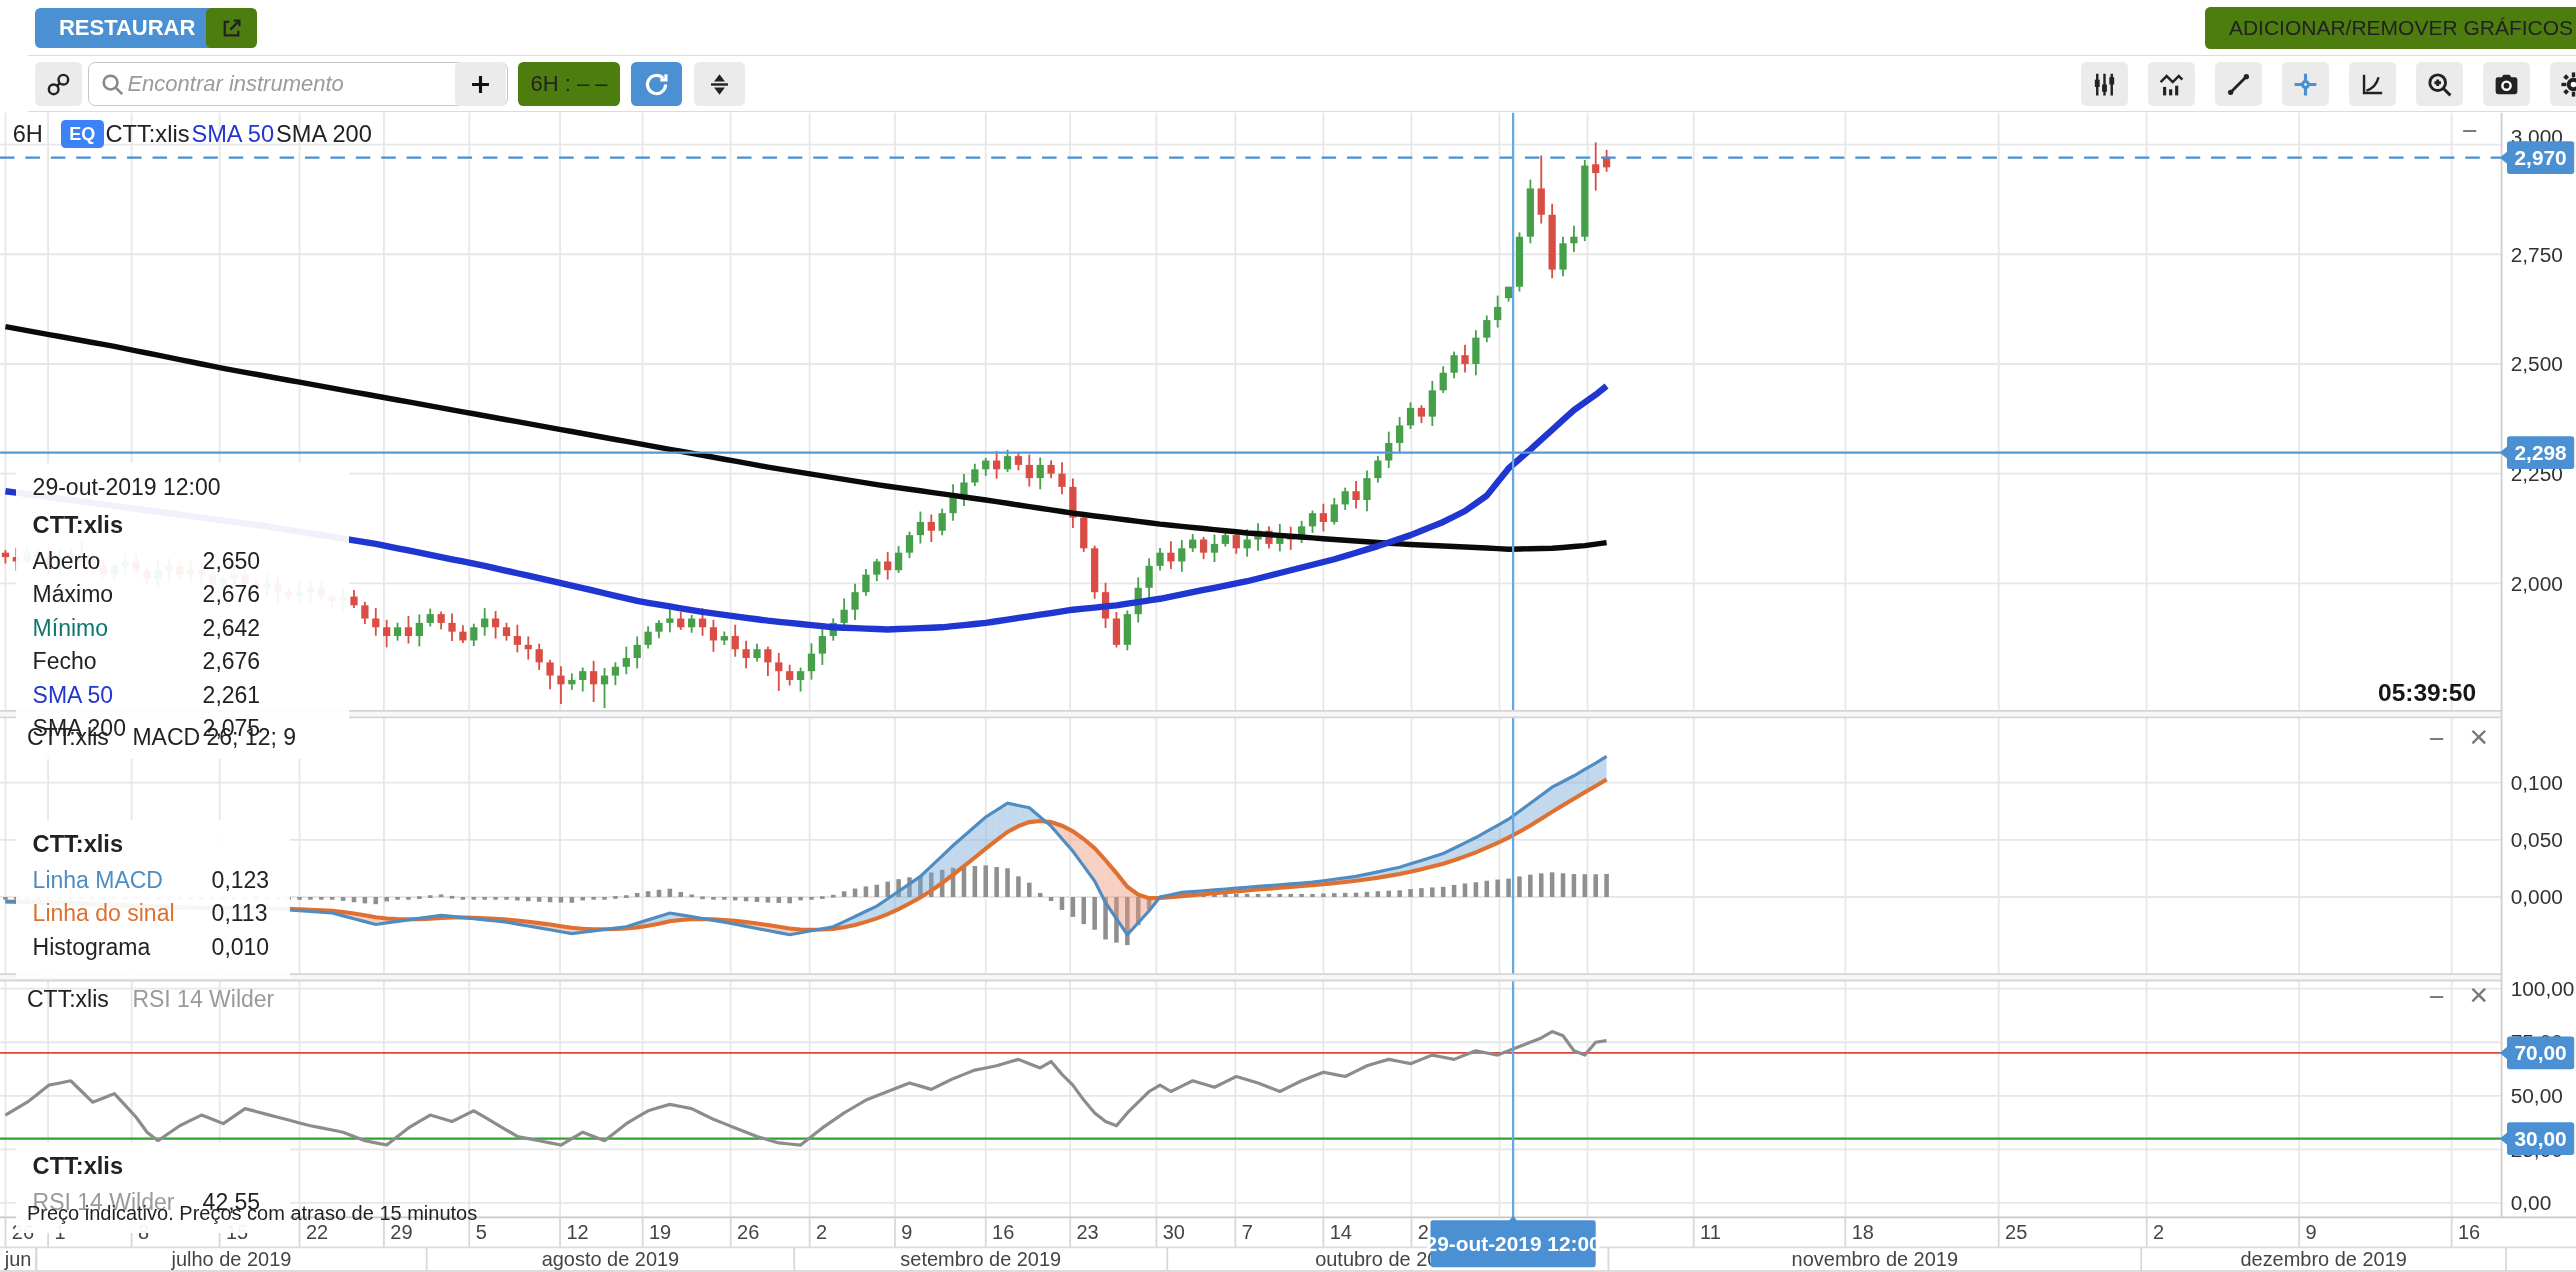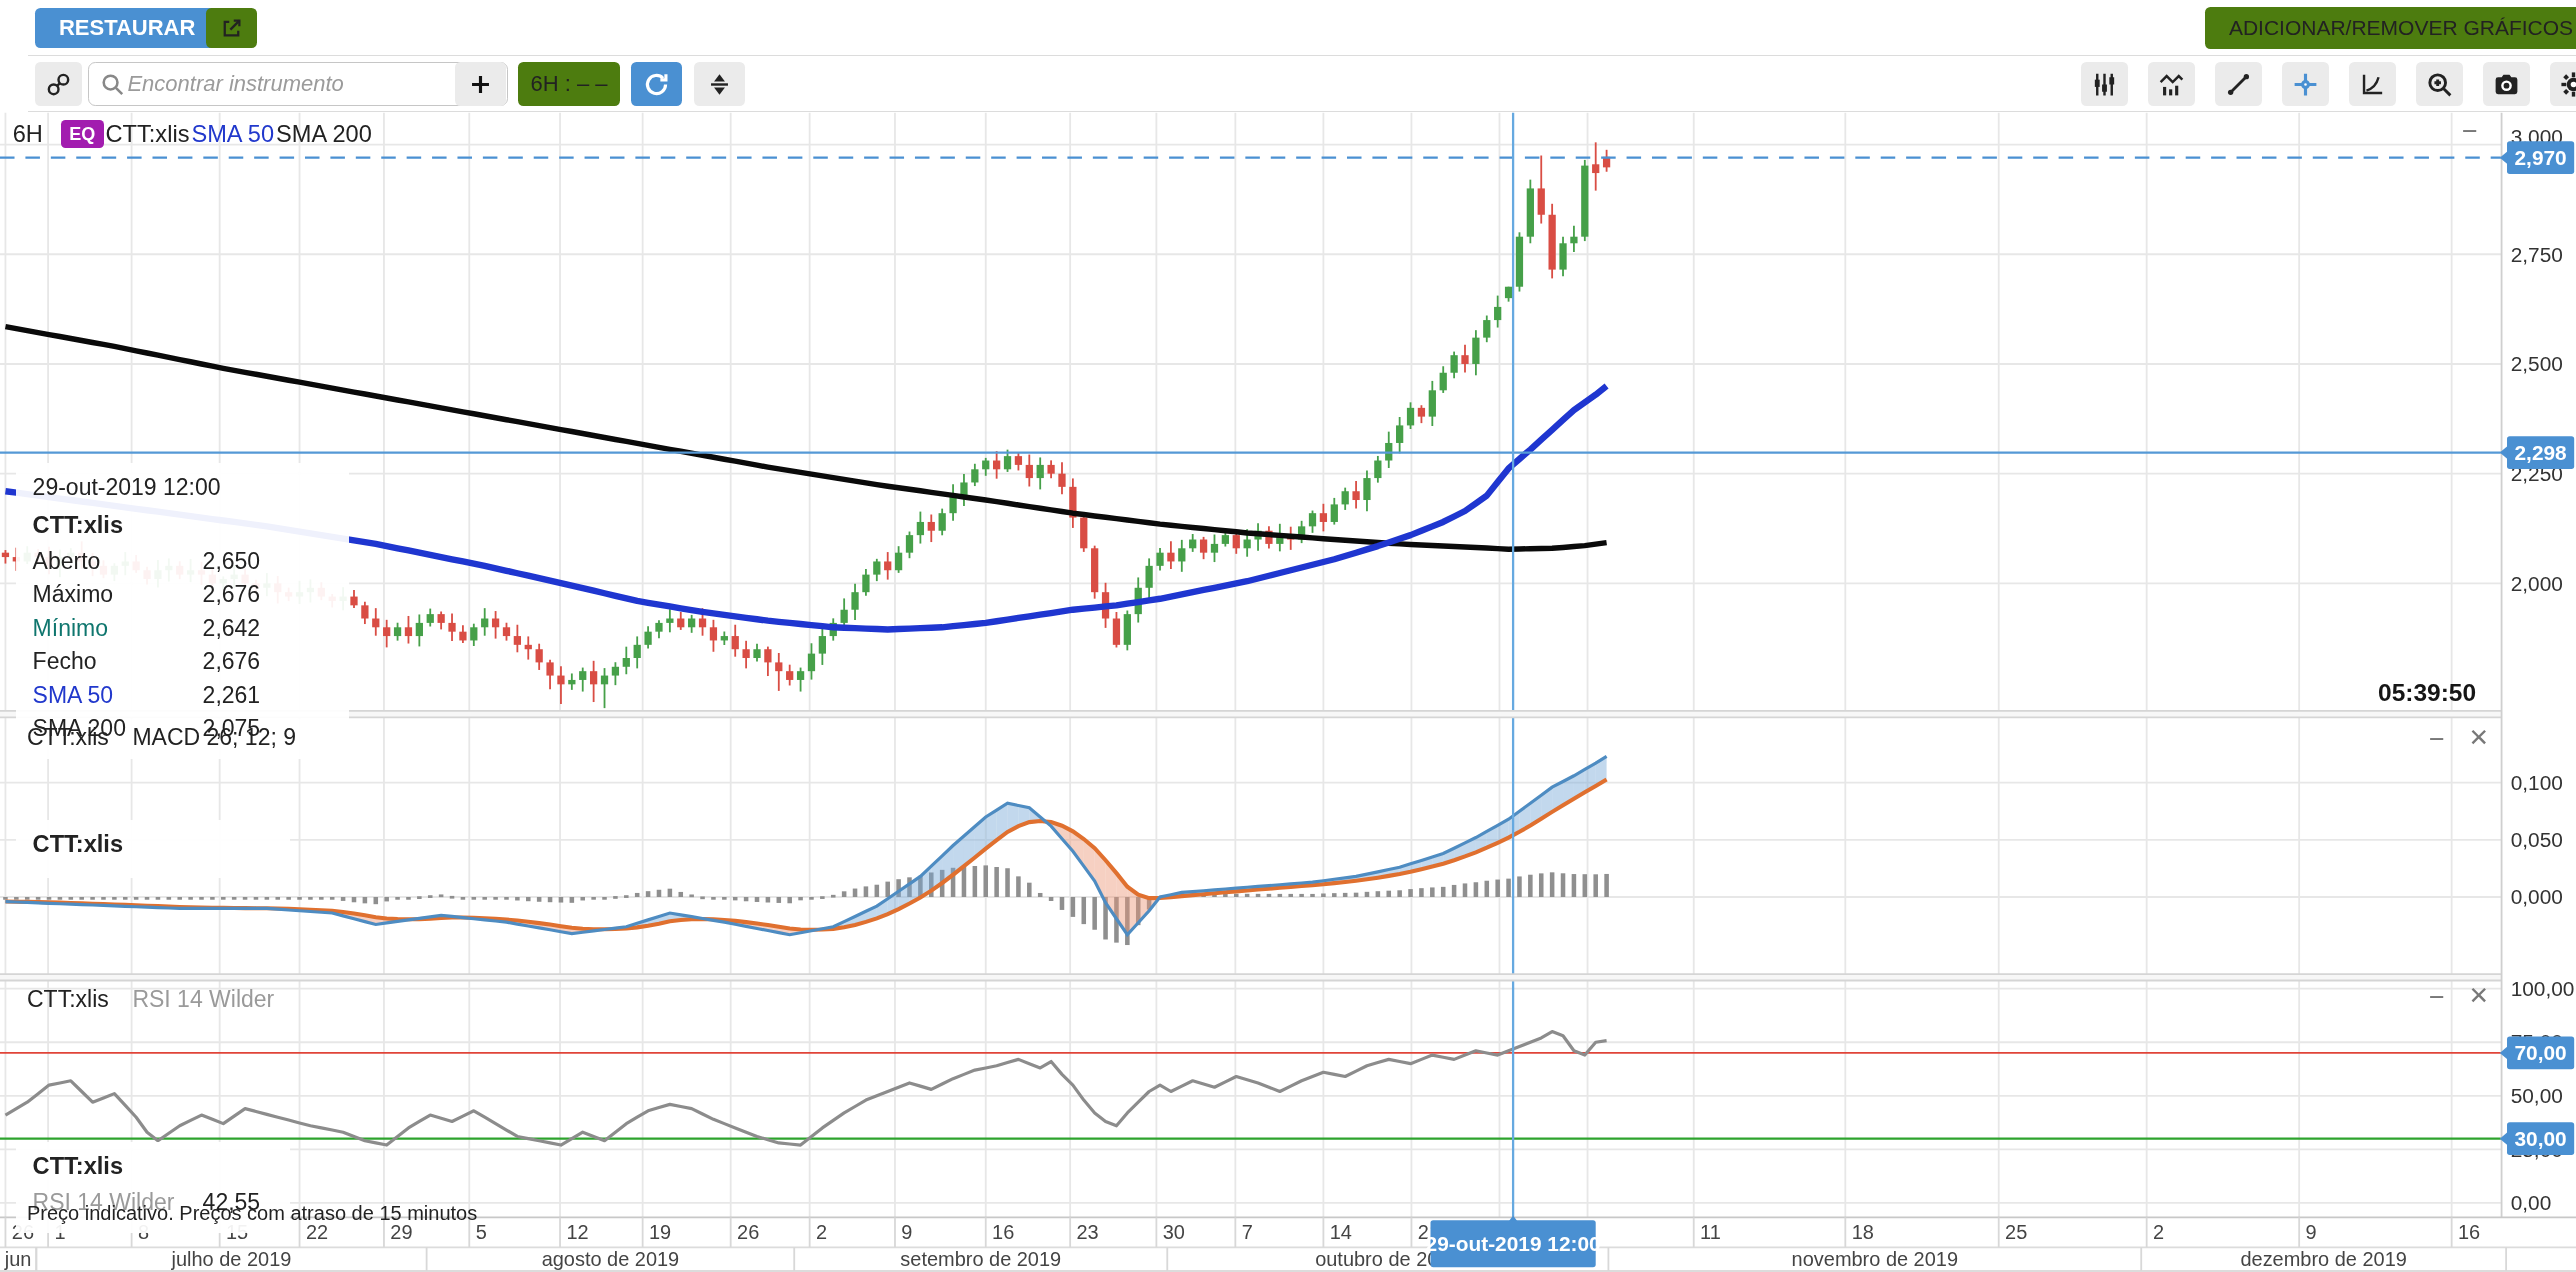--- a/index.html
+++ b/index.html
@@ -14,21 +14,21 @@
   .tbtn svg{width:29px;height:29px;}
   #search{position:absolute;left:60px;top:6.4px;width:420px;height:44px;box-sizing:border-box;border:1.8px solid #c6c6c6;border-radius:7.3px;background:#fff;display:flex;align-items:center;padding:0 11px;}
   #search input{border:none;outline:none;flex:1;font-size:22px;font-style:italic;color:#555;font-family:"Liberation Sans",sans-serif;background:transparent;}
   #search input::placeholder{color:#9b9b9b;font-style:italic;}
   #tf-btn{left:490px;width:102px;font-size:22px;color:#222;}
   .right-icons{position:absolute;right:7.3px;top:6.4px;display:flex;gap:20px;}
   .right-icons .tbtn{position:static;}
   svg text{font-family:"Liberation Sans",sans-serif;}
   .overlay{position:absolute;z-index:5;}
   .legend{display:flex;align-items:center;gap:2px;font-size:23.6px;color:#222;}
-  .eq-badge{background:#a21caf;color:#fff;font-weight:bold;font-size:18px;padding:3.6px 8.2px;border-radius:4.5px;}
+  .eq-badge{background:#3b82f6;color:#fff;font-weight:bold;font-size:18px;padding:3.6px 8.2px;border-radius:4.5px;}
   .tooltip{background:rgba(255,255,255,0.93);padding:11px 16.3px;font-size:23px;color:#222;}
   .tooltip .dt{font-size:23px;margin-bottom:11px;}
   .tooltip .sym{font-weight:bold;font-size:23.6px;margin-bottom:9px;}
   .trow{display:flex;margin:6.4px 0;}
   .trow .lbl{width:159px;}
   .trow .val{margin-left:11px;}
   .panel-btns{display:flex;gap:23.6px;color:#787878;font-size:27px;line-height:1;}
   .panel-btns span{cursor:pointer;}
   .ptitle{font-size:23px;color:#222;display:flex;gap:23.6px;}
   #countdown{font-size:24.5px;font-weight:600;color:#161616;}
@@ -1037,20 +1037,34 @@
   <div class="overlay ptitle" style="left:27px;top:724px;">
     <span>CTT:xlis</span>
     <span>MACD 26; 12; 9</span>
   </div>
   <div class="overlay panel-btns" style="left:2429px;top:726px;">
     <span>−</span>
     <span style="font-size:24.5px;">✕</span>
   </div>
   <div class="overlay tooltip" id="macd-tip" style="left:16.3px;top:820px;width:241px;">
     <div class="sym">CTT:xlis</div>
+    <div id="macd-tip-rows">
+        <div class="trow">
+          <span class="lbl" style="color: rgb(78, 140, 194); width: 168px;">Linha MACD</span>
+          <span class="val">0,123</span>
+        </div>
+        <div class="trow">
+          <span class="lbl" style="color: rgb(224, 112, 47); width: 168px;">Linha do sinal</span>
+          <span class="val">0,113</span>
+        </div>
+        <div class="trow">
+          <span class="lbl" style="color: rgb(34, 34, 34); width: 168px;">Histograma</span>
+          <span class="val">0,010</span>
+        </div>
+      </div>
   </div>
 
   <div class="overlay ptitle" style="left:27px;top:986px;">
     <span>CTT:xlis</span>
     <span style="color:#9a9a9a;">RSI 14 Wilder</span>
   </div>
   <div class="overlay panel-btns" style="left:2429px;top:984px;">
     <span>−</span>
     <span style="font-size:24.5px;">✕</span>
   </div>

